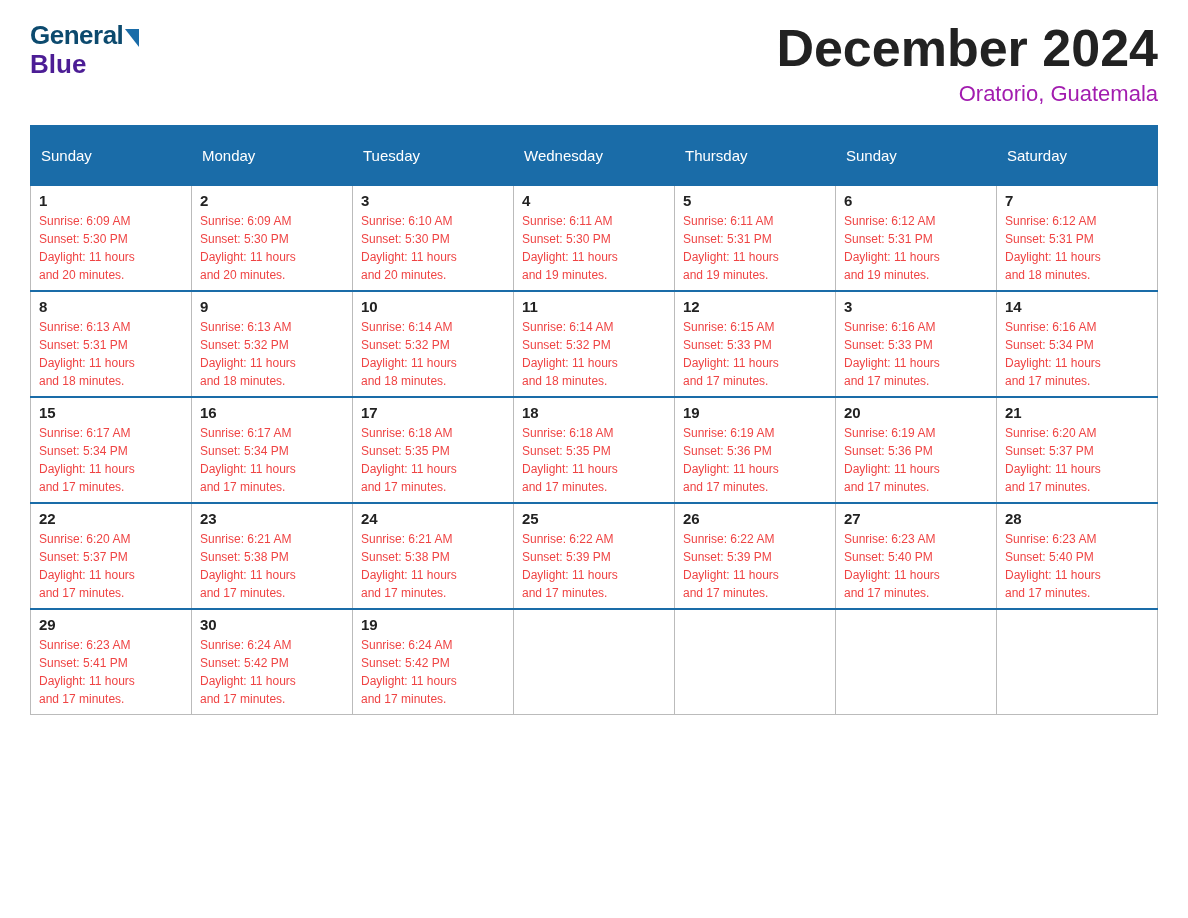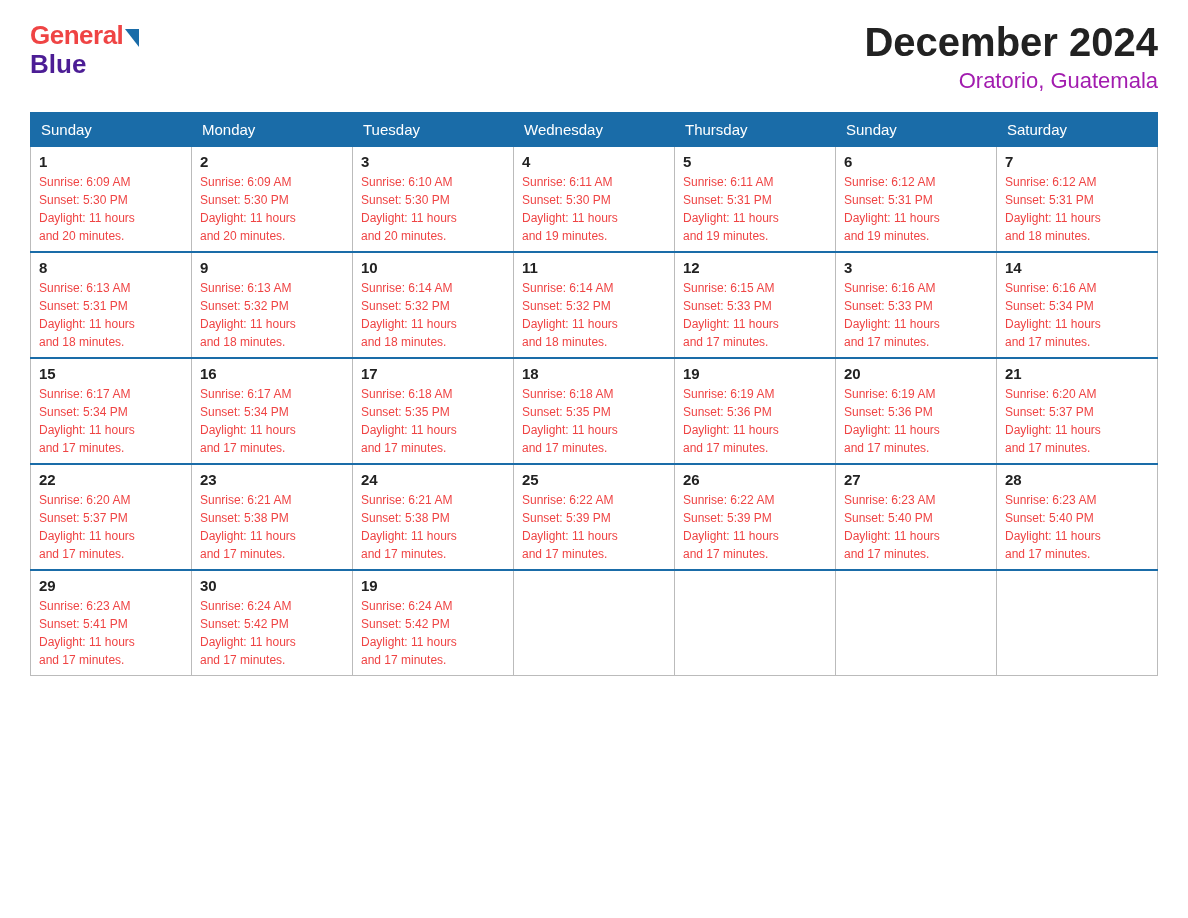--- a/index.html
+++ b/index.html
@@ -21,21 +21,21 @@
       flex-direction: column;
       align-items: flex-start;
     }
     .logo-top {
       display: flex;
       align-items: center;
     }
     .logo-general {
       font-size: 26px;
       font-weight: bold;
-      color: #ef4444;
+      color: #0c4a6e;
       letter-spacing: -0.5px;
     }
     .logo-arrow {
       width: 0;
       height: 0;
       border-left: 14px solid transparent;
       border-right: 0px solid transparent;
       border-top: 18px solid #1a6ca8;
       margin-left: 2px;
       margin-top: 4px;
@@ -43,41 +43,41 @@
     .logo-blue {
       font-size: 26px;
       font-weight: bold;
       color: #4c1d95;
       margin-top: -2px;
     }
     .title-section {
       text-align: right;
     }
     .month-title {
-      font-size: 40px;
+      font-size: 52px;
       font-weight: bold;
       color: #222;
       line-height: 1.1;
     }
     .location {
       font-size: 22px;
       color: #a21caf;
       margin-top: 4px;
     }
     .calendar-table {
       width: 100%;
       border-collapse: collapse;
       border: 1px solid #999;
     }
     .calendar-table th {
       background-color: #1a6ca8;
       color: #fff;
       font-size: 15px;
       font-weight: normal;
-      padding: 8px 10px;
+      padding: 21px 10px;
       text-align: left;
       border: 1px solid #1a6ca8;
     }
     .calendar-table td {
       vertical-align: top;
       padding: 6px 8px;
       border: 1px solid #bbb;
       font-size: 12.5px;
       color: #333;
       width: calc(100% / 7);

